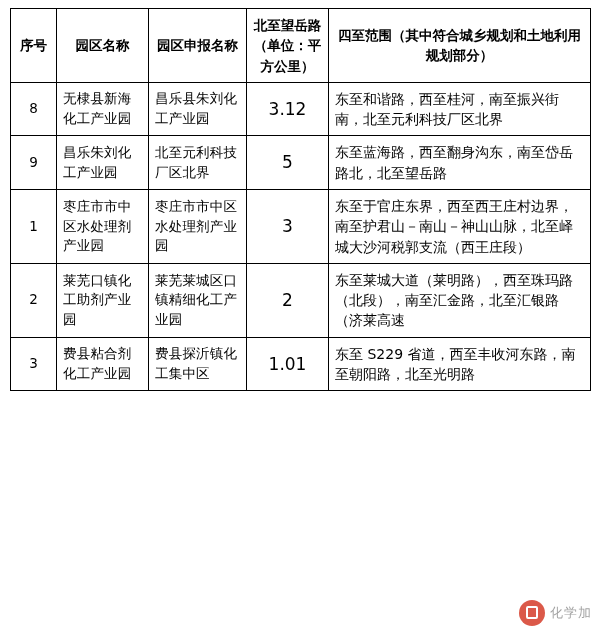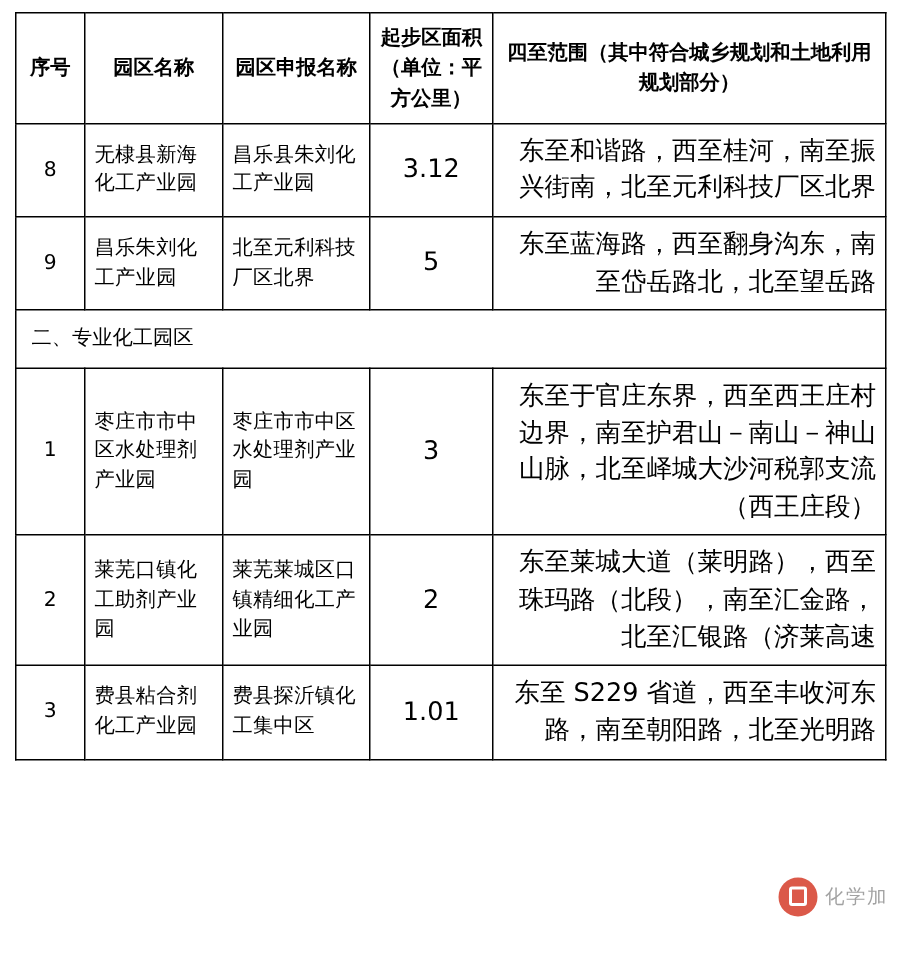--- a/index.html
+++ b/index.html
@@ -56,33 +56,33 @@
   td.name, td.apply {
     text-align: left;
     font-size: 13.5px;
     letter-spacing: 0.2px;
   }
   td.area {
     text-align: center;
     font-size: 17px;
   }
   td.range {
-    text-align: right;
-    font-size: 17px;
+    text-align: left;
+    font-size: 14px;
     letter-spacing: 0px;
   }
   tr.section td {
     text-align: left;
     font-size: 13.5px;
     padding: 9px 10px;
   }
   .watermark {
     position: absolute;
     right: 8px;
-    bottom: 21px;
+    bottom: 6px;
     width: 120px;
     height: 34px;
     display: flex;
     align-items: center;
     justify-content: flex-end;
     gap: 5px;
     opacity: 0.92;
   }
   .wm-badge {
     width: 26px;
@@ -119,41 +119,38 @@
       <col class="c-name">
       <col class="c-apply">
       <col class="c-area">
       <col class="c-range">
     </colgroup>
     <thead>
       <tr>
         <th>序号</th>
         <th>园区名称</th>
         <th>园区申报名称</th>
-        <th>起步区面积（单位：平方公里）</th>
+        <th>北至望岳路（单位：平方公里）</th>
         <th>四至范围（其中符合城乡规划和土地利用规划部分）</th>
       </tr>
     </thead>
     <tbody>
       <tr>
         <td class="no">8</td>
         <td class="name">无棣县新海化工产业园</td>
         <td class="apply">昌乐县朱刘化工产业园</td>
         <td class="area">3.12</td>
         <td class="range">东至和谐路，西至桂河，南至振兴街南，北至元利科技厂区北界</td>
       </tr>
       <tr>
         <td class="no">9</td>
         <td class="name">昌乐朱刘化工产业园</td>
         <td class="apply">北至元利科技厂区北界</td>
         <td class="area">5</td>
         <td class="range">东至蓝海路，西至翻身沟东，南至岱岳路北，北至望岳路</td>
-      </tr>
-      <tr class="section">
-        <td colspan="5">二、专业化工园区</td>
       </tr>
       <tr>
         <td class="no">1</td>
         <td class="name">枣庄市市中区水处理剂产业园</td>
         <td class="apply">枣庄市市中区水处理剂产业园</td>
         <td class="area">3</td>
         <td class="range">东至于官庄东界，西至西王庄村边界，南至护君山－南山－神山山脉，北至峄城大沙河税郭支流（西王庄段）</td>
       </tr>
       <tr>
         <td class="no">2</td>

